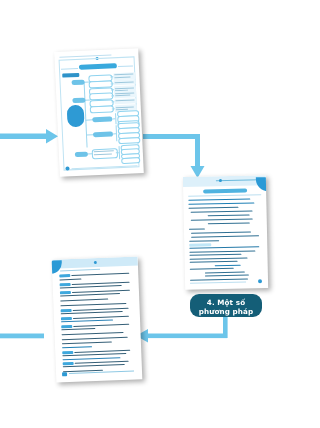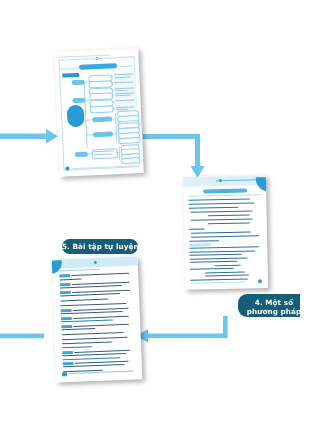--- a/index.html
+++ b/index.html
@@ -24,21 +24,21 @@
     text-align:center;
     font-weight:bold;
     letter-spacing:.1px;
     line-height:1.25;
     box-sizing:border-box;
     z-index:40;
     white-space:nowrap;
   }
   .badge.b3{left:58px;top:33px;width:84px;height:15px;font-size:7.2px;padding-top:3.2px;border-radius:8px;}
   .badge.b5{left:62px;top:239px;width:76px;height:15px;font-size:7.2px;padding-top:3.2px;border-radius:8px;}
-  .badge.b4{left:190px;top:294px;width:72px;height:23px;font-size:7.2px;padding-top:3.5px;border-radius:9px;white-space:normal;margin-left:48px;}
+  .badge.b4{left:190px;top:294px;width:72px;height:23px;font-size:7.2px;padding-top:3.5px;border-radius:9px;white-space:normal;}
   .badge .l2{display:block;}
 
   
   .sheet{
     position:absolute;
     background:#ffffff;
     box-shadow:2.5px 2.5px 5px rgba(0,0,0,.32);
     box-sizing:border-box;
     overflow:hidden;
     z-index:20;
@@ -287,21 +287,18 @@
       <div class="etl" style="left:19px;top:103.5px;width:54px;"></div>
       <div class="etl" style="left:7px;top:107px;width:62px;"></div>
       <div class="etl" style="left:7px;top:112px;width:40px;"></div>
 
       <div class="p3foot"></div>
       <div class="p3footrule"></div>
     </div>
   </div>
 
 
-  <div class="badge b5">
-    <span>5. Bài tập tự luyện</span>
-  </div>
 
   <div class="badge b4">
     <span>4. Một số phương pháp</span>
   </div>
 
 </div>
 
 </body></html>

